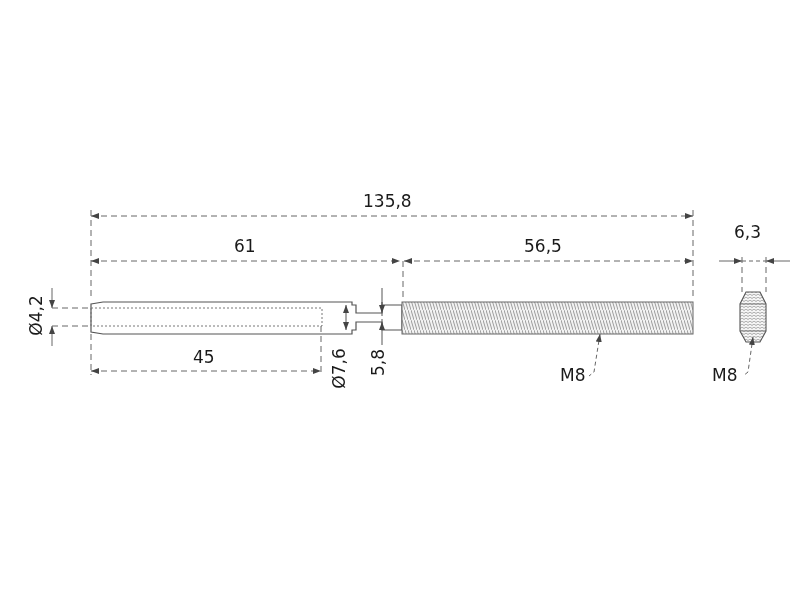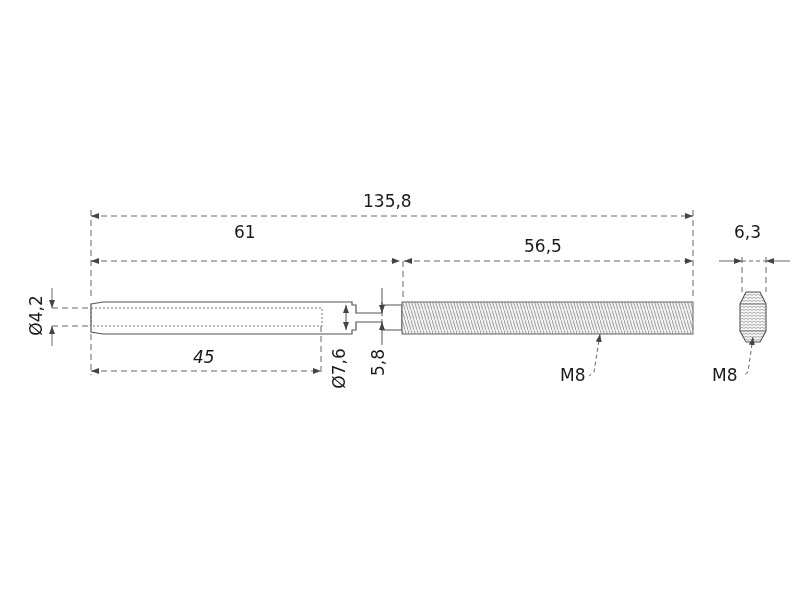--- a/index.html
+++ b/index.html
@@ -86,21 +86,21 @@
     <line x1="790" y1="261" x2="766" y2="261" marker-end="url(#arr)"></line>
     <line x1="742" y1="261" x2="766" y2="261" stroke-dasharray="4,3"></line>
     <line x1="742" y1="257" x2="742" y2="292" stroke-dasharray="6,4"></line>
     <line x1="766" y1="257" x2="766" y2="292" stroke-dasharray="6,4"></line>
   </g>
 
   <path d="M753,337 L748,372 L743,376" stroke="#666" stroke-width="1" stroke-dasharray="4,3" fill="none" marker-start="url(#arr)"></path>
 </svg>
 
 <span class="lbl" style="left:363px; top:193px;">135,8</span>
-<span class="lbl" style="left:234px; top:224px;">61</span>
+<span class="lbl" style="left:234px; top:238px;">61</span>
 <span class="lbl" style="left:524px; top:238px;">56,5</span>
 <span class="lbl" style="left:734px; top:224px;">6,3</span>
-<span class="lbl" style="left:193px; top:349px;font-style:italic;">45</span>
+<span class="lbl" style="left:193px; top:349px;">45</span>
 <span class="lbl rot" style="left:16px; top:307px;">Ø4,2</span>
 <span class="lbl rot" style="left:319px; top:360px;">Ø7,6</span>
 <span class="lbl rot" style="left:365px; top:354px;">5,8</span>
 <span class="lbl" style="left:560px; top:367px;">M8</span>
 <span class="lbl" style="left:712px; top:367px;">M8</span>
 
 </body></html>

